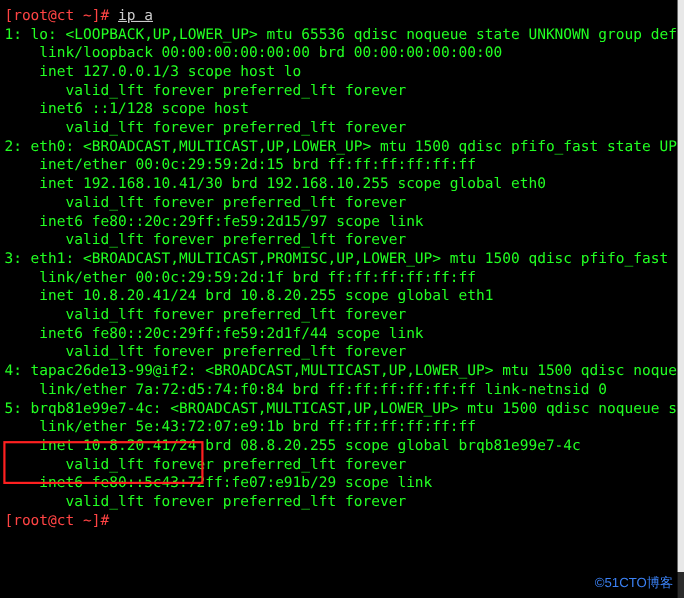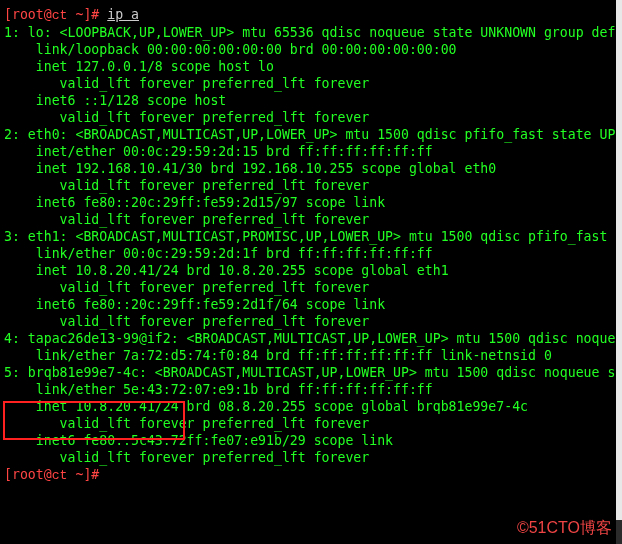--- a/index.html
+++ b/index.html
@@ -13,21 +13,21 @@
   }
   .terminal {
     font-family: "Consolas", "Menlo", "DejaVu Sans Mono", monospace;
     font-size: 13.2px;
     line-height: 17px;
     white-space: pre;
     color: #22ff22;
     padding: 6px 4px 2px 4px;
   }
   .prompt-root { color: #ff4444; }
-  .prompt-host { color: #ff4444; font-family: Liberation Mono, monospace; }
+  .prompt-host { color: #ff4444; }
   .prompt-at   { color: #ff4444; }
   .prompt-path { color: #ff4444; }
   .prompt-brkt { color: #ff4444; }
   .prompt-hash { color: #ff4444; }
   .cmd         { color: #cccccc; text-decoration: underline; }
   .body        { color: #22ff22; }
   .scrolltrack {
     position: absolute;
     top: 0; right: 0;
     width: 6px; height: 100%;
@@ -36,53 +36,53 @@
   .scrollthumb {
     position: absolute;
     top: 0; right: 0;
     width: 6px; height: 520px;
     background: #e8e8e8;
   }
   .watermark {
     position: absolute;
     right: 10px;
     bottom: 5px;
-    color: #ef4444;
+    color: #3b82f6;
     font-family: Arial, sans-serif;
-    font-size: 16px;
+    font-size: 12px;
     text-shadow: 0 0 2px #000;
   }
   .highlight-box {
     position: absolute;
     border: 2px solid #ff2020;
     background: transparent;
     pointer-events: none;
   }
 </style>
 </head>
 <body>
 
 <div class="terminal"><span class="prompt-brkt">[</span><span class="prompt-root">root</span><span class="prompt-at">@</span><span class="prompt-host">ct</span><span class="prompt-path"> ~</span><span class="prompt-brkt">]</span><span class="prompt-hash"># </span><span class="cmd">ip a</span>
 <span class="body">1: lo: &lt;LOOPBACK,UP,LOWER_UP&gt; mtu 65536 qdisc noqueue state UNKNOWN group defa</span>
 <span class="body">    link/loopback 00:00:00:00:00:00 brd 00:00:00:00:00:00</span>
-<span class="body">    inet 127.0.0.1/8 scope host lo</span>
+<span class="body">    inet 127.0.0.1/3 scope host lo</span>
 <span class="body">       valid_lft forever preferred_lft forever</span>
 <span class="body">    inet6 ::1/128 scope host</span>
 <span class="body">       valid_lft forever preferred_lft forever</span>
 <span class="body">2: eth0: &lt;BROADCAST,MULTICAST,UP,LOWER_UP&gt; mtu 1500 qdisc pfifo_fast state UP </span>
 <span class="body">    inet/ether 00:0c:29:59:2d:15 brd ff:ff:ff:ff:ff:ff</span>
 <span class="body">    inet 192.168.10.41/30 brd 192.168.10.255 scope global eth0</span>
 <span class="body">       valid_lft forever preferred_lft forever</span>
 <span class="body">    inet6 fe80::20c:29ff:fe59:2d15/97 scope link</span>
 <span class="body">       valid_lft forever preferred_lft forever</span>
 <span class="body">3: eth1: &lt;BROADCAST,MULTICAST,PROMISC,UP,LOWER_UP&gt; mtu 1500 qdisc pfifo_fast s</span>
 <span class="body">    link/ether 00:0c:29:59:2d:1f brd ff:ff:ff:ff:ff:ff</span>
 <span class="body">    inet 10.8.20.41/24 brd 10.8.20.255 scope global eth1</span>
 <span class="body">       valid_lft forever preferred_lft forever</span>
-<span class="body">    inet6 fe80::20c:29ff:fe59:2d1f/64 scope link</span>
+<span class="body">    inet6 fe80::20c:29ff:fe59:2d1f/44 scope link</span>
 <span class="body">       valid_lft forever preferred_lft forever</span>
 <span class="body">4: tapac26de13-99@if2: &lt;BROADCAST,MULTICAST,UP,LOWER_UP&gt; mtu 1500 qdisc noqueu</span>
 <span class="body">    link/ether 7a:72:d5:74:f0:84 brd ff:ff:ff:ff:ff:ff link-netnsid 0</span>
 <span class="body">5: brqb81e99e7-4c: &lt;BROADCAST,MULTICAST,UP,LOWER_UP&gt; mtu 1500 qdisc noqueue st</span>
 <span class="body">    link/ether 5e:43:72:07:e9:1b brd ff:ff:ff:ff:ff:ff</span>
 <span class="body">    inet 10.8.20.41/24 brd 08.8.20.255 scope global brqb81e99e7-4c</span>
 <span class="body">       valid_lft forever preferred_lft forever</span>
 <span class="body">    inet6 fe80::5c43:72ff:fe07:e91b/29 scope link</span>
 <span class="body">       valid_lft forever preferred_lft forever</span>
 <span class="prompt-brkt">[</span><span class="prompt-root">root</span><span class="prompt-at">@</span><span class="prompt-host">ct</span><span class="prompt-path"> ~</span><span class="prompt-brkt">]</span><span class="prompt-hash"># </span></div>

